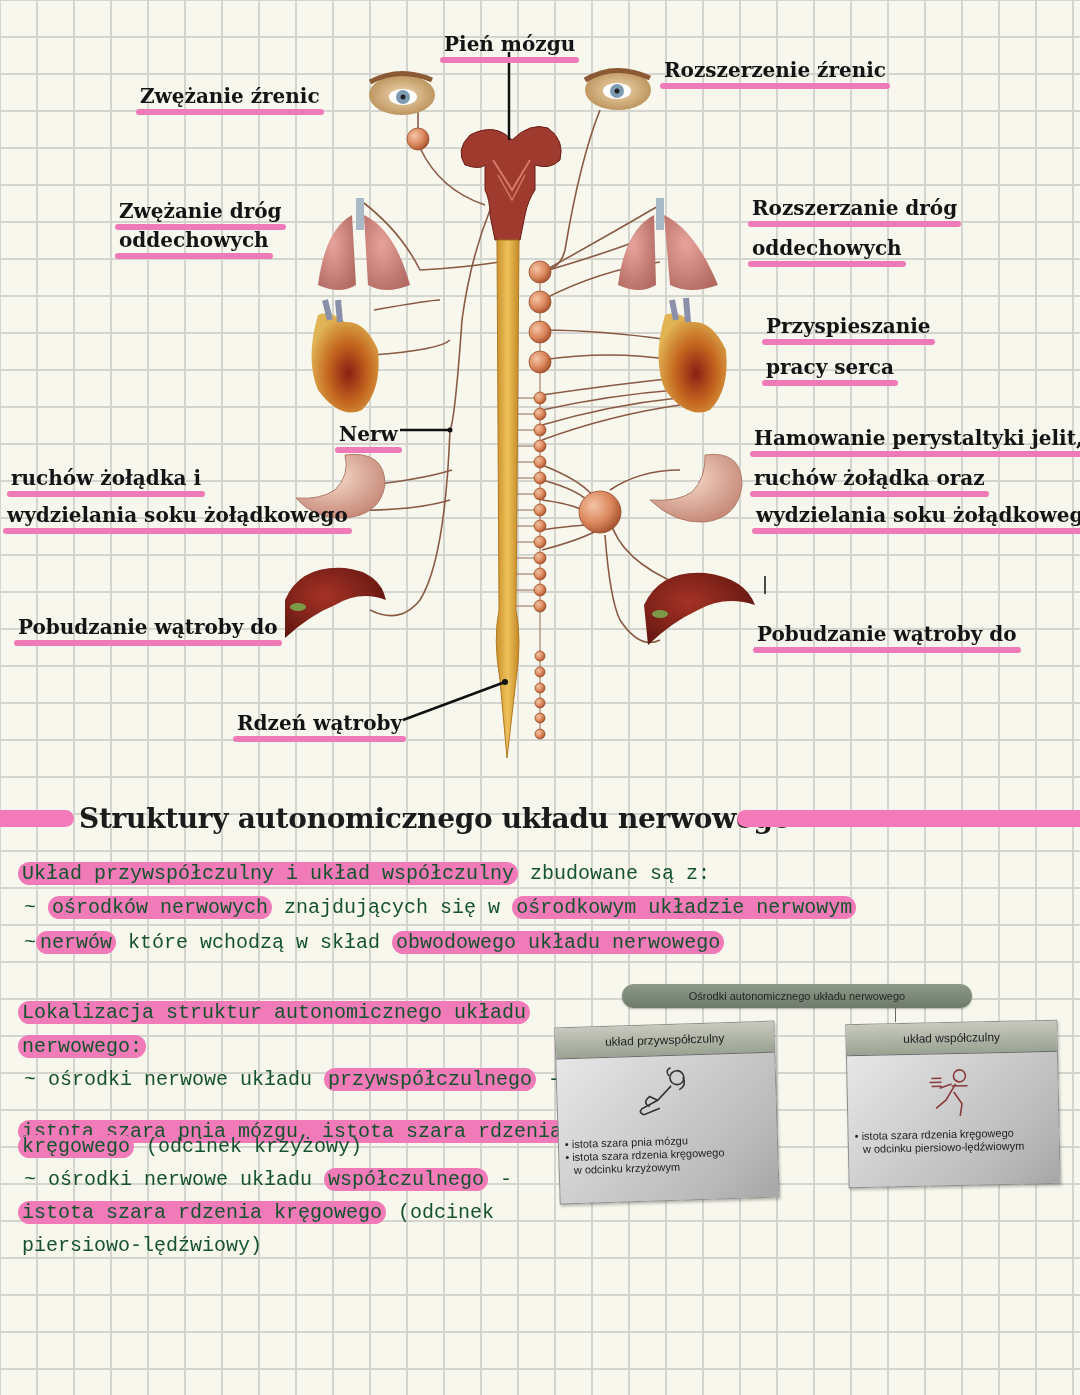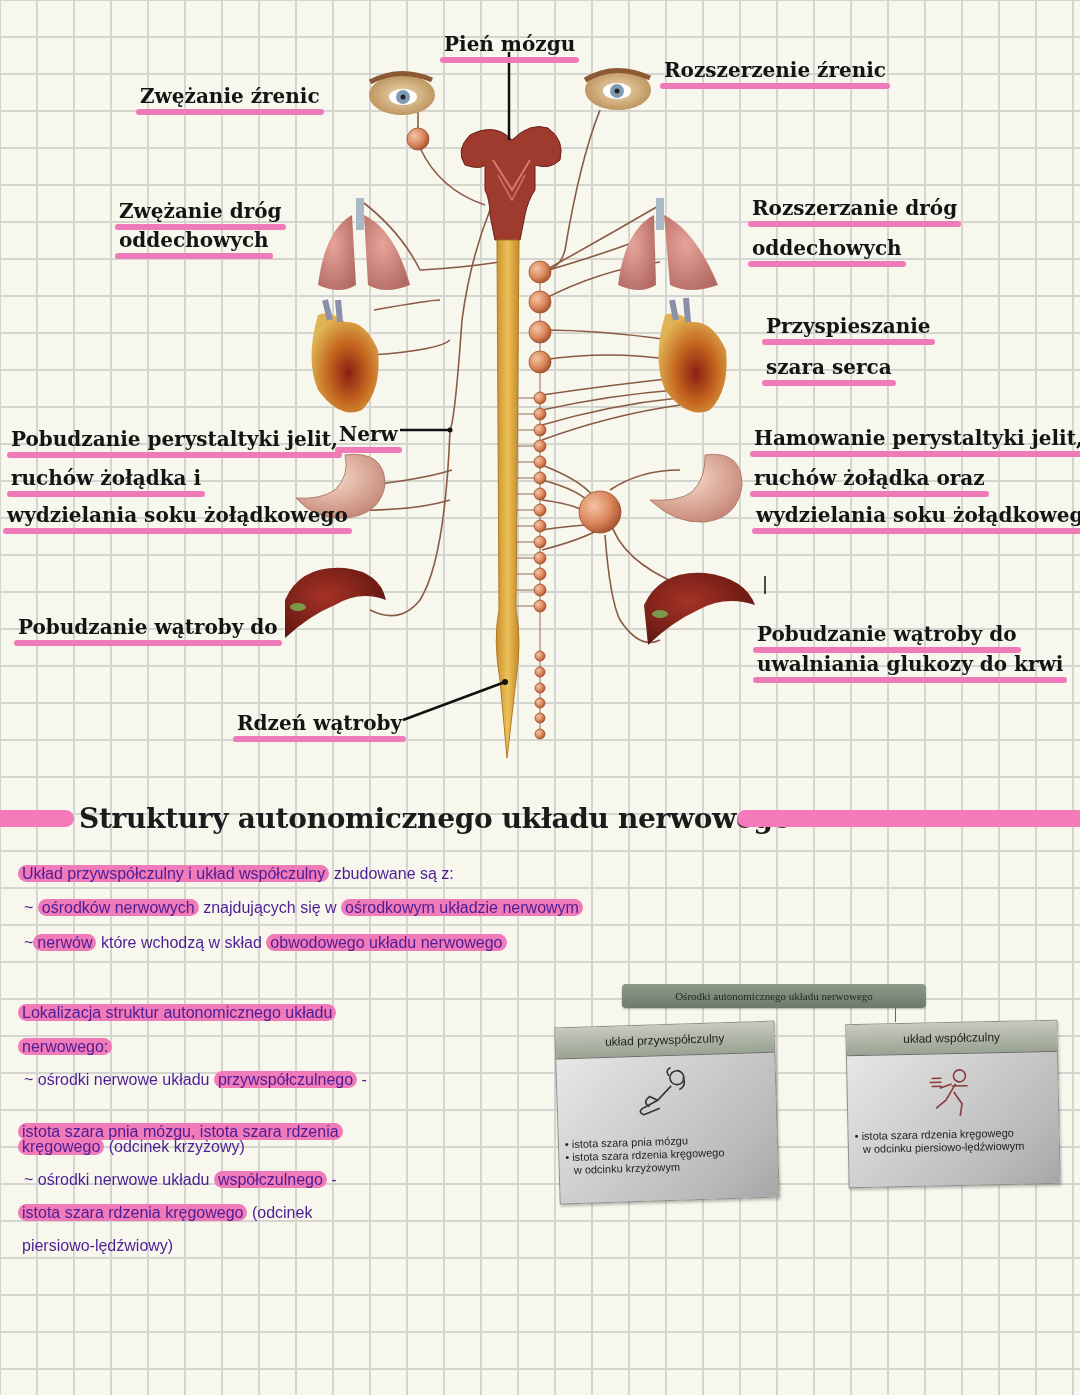--- a/index.html
+++ b/index.html
@@ -15,23 +15,23 @@
     color:#1a1a1a;
   }
   .lbl{position:absolute;font-family:"DejaVu Serif","Liberation Serif",serif;font-weight:bold;font-size:20px;line-height:24px;white-space:nowrap;color:#141414;}
   .lbl span{display:inline-block;position:relative;padding:0 4px;}
   .lbl span::after{content:"";position:absolute;left:0;right:0;bottom:-7px;height:6px;border-radius:3px;background:#f07ab8;}
   .diagram{position:absolute;left:0;top:0;width:964px;height:770px;}
   .title-row{position:absolute;left:0;top:800px;width:1080px;height:40px;}
   .title-bar-left{position:absolute;left:0;top:10px;width:74px;height:17px;border-radius:0 9px 9px 0;background:#f47ab9;}
   .title-bar-right{position:absolute;left:737px;top:10px;width:343px;height:17px;border-radius:9px 0 0 9px;background:#f47ab9;}
   .title{position:absolute;left:79px;top:0;font-family:"DejaVu Serif","Liberation Serif",serif;font-weight:bold;font-size:28px;line-height:38px;color:#1b1b1b;white-space:nowrap;letter-spacing:-0.3px;}
-  .hand{position:absolute;font-family:Liberation Sans, sans-serif;font-size:16px;line-height:34px;color:#4c1d95;white-space:nowrap;}
+  .hand{position:absolute;font-family:Liberation Mono, monospace;font-size:20px;line-height:34px;color:#14532d;white-space:nowrap;}
   .hl{background:#f17ab8;border-radius:12px;padding:0 4px;}
-  .card-header{position:absolute;left:622px;top:984px;width:304px;height:24px;background:linear-gradient(#8e9a88,#6d7a6c);border-radius:4px;font-family:Liberation Serif, serif;font-size:11px;line-height:24px;text-align:center;color:#1f2620;box-shadow:0 1px 2px rgba(0,0,0,.3);}
+  .card-header{position:absolute;left:622px;top:984px;width:350px;height:24px;background:linear-gradient(#8e9a88,#6d7a6c);border-radius:12px;font-family:Liberation Sans, sans-serif;font-size:11px;line-height:24px;text-align:center;color:#1f2620;box-shadow:0 1px 2px rgba(0,0,0,.3);}
   .card{position:absolute;background:linear-gradient(135deg,#ececec,#b9b9b9 80%,#a6a6a6);border:1px solid #8d8d8d;box-shadow:1px 2px 3px rgba(0,0,0,.25);font-family:"Liberation Sans","DejaVu Sans",sans-serif;color:#222;}
   .card-top{height:30px;border-bottom:1px solid #6a6a6a;background:linear-gradient(#c7c9bd,#9aa392);font-size:12px;line-height:30px;text-align:center;}
   .card ul{list-style:none;margin:0;padding:0 0 0 6px;font-size:11px;line-height:13px;}
   .card li::before{content:"• ";}
   .card li .cont{display:block;padding-left:8px;}
 </style>
 </head>
 <body>
 
 <div class="diagram">
@@ -213,35 +213,33 @@
   <div class="lbl" style="left:440px;top:32px;"><span>Pień mózgu</span></div>
   <div class="lbl" style="left:136px;top:84px;"><span>Zwężanie źrenic</span></div>
   <div class="lbl" style="left:660px;top:58px;"><span>Rozszerzenie źrenic</span></div>
 
   <div class="lbl" style="left:115px;top:199px;text-align:right;"><span>Zwężanie dróg</span></div>
   <div class="lbl" style="left:115px;top:228px;"><span>oddechowych</span></div>
   <div class="lbl" style="left:748px;top:196px;"><span>Rozszerzanie dróg</span></div>
   <div class="lbl" style="left:748px;top:236px;"><span>oddechowych</span></div>
 
   <div class="lbl" style="left:762px;top:314px;"><span>Przyspieszanie</span></div>
-  <div class="lbl" style="left:762px;top:355px;"><span>szara serca</span></div>
+  <div class="lbl" style="left:762px;top:355px;"><span>pracy serca</span></div>
 
   <div class="lbl" style="left:335px;top:422px;"><span>Nerw</span></div>
 
-  <div class="lbl" style="left:7px;top:427px;"><span>Pobudzanie perystaltyki jelit,</span></div>
   <div class="lbl" style="left:7px;top:466px;"><span>ruchów żołądka i</span></div>
   <div class="lbl" style="left:3px;top:503px;"><span>wydzielania soku żołądkowego</span></div>
 
   <div class="lbl" style="left:750px;top:426px;"><span>Hamowanie perystaltyki jelit,</span></div>
   <div class="lbl" style="left:750px;top:466px;"><span>ruchów żołądka oraz</span></div>
   <div class="lbl" style="left:752px;top:503px;"><span>wydzielania soku żołądkowego</span></div>
 
   <div class="lbl" style="left:14px;top:615px;"><span>Pobudzanie wątroby do</span></div>
   <div class="lbl" style="left:753px;top:622px;"><span>Pobudzanie wątroby do</span></div>
-  <div class="lbl" style="left:753px;top:652px;"><span>uwalniania glukozy do krwi</span></div>
 
   <div class="lbl" style="left:233px;top:711px;"><span>Rdzeń wątroby</span></div>
 </div>
 
 <div class="title-row">
   <div class="title-bar-left"></div>
   <div class="title">Struktury autonomicznego układu nerwowego</div>
   <div class="title-bar-right"></div>
 </div>
 

